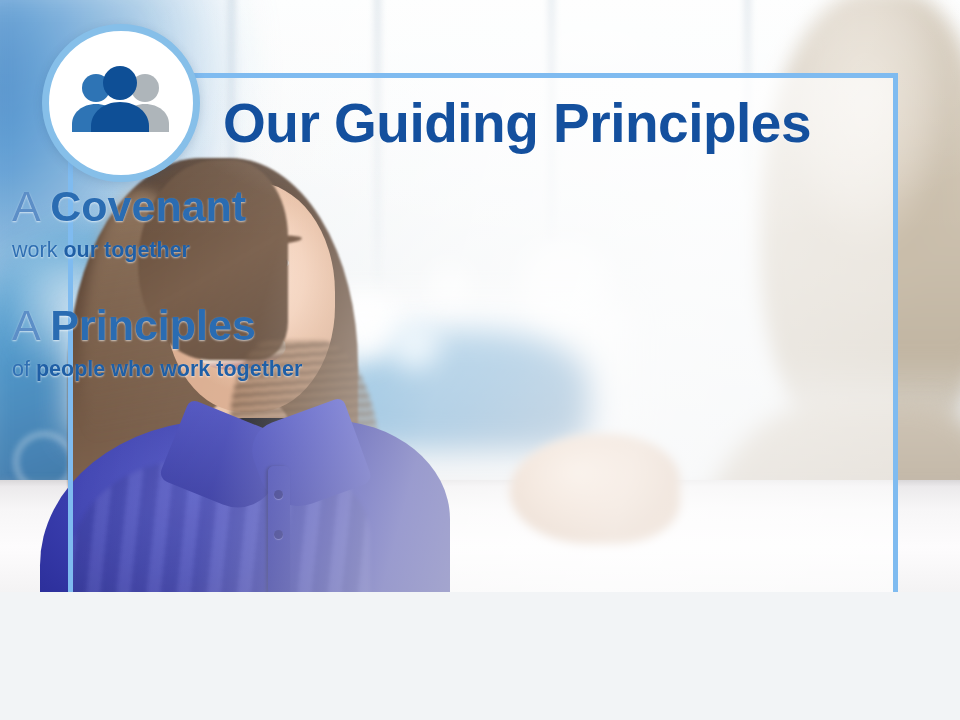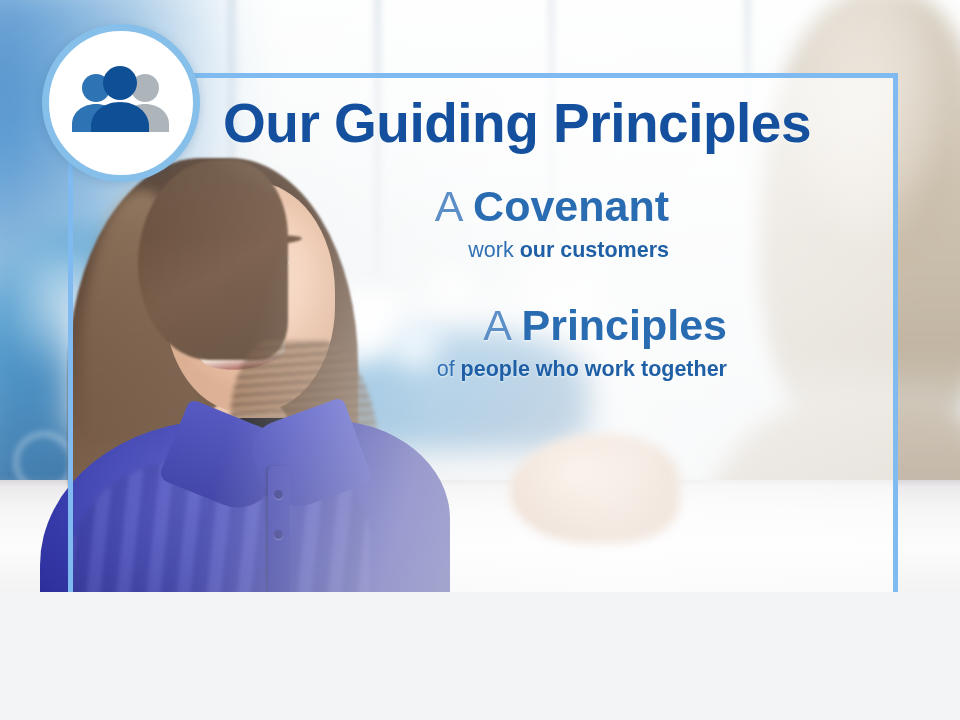--- a/index.html
+++ b/index.html
@@ -326,21 +326,21 @@
     text-align:center;
     padding-left:74px;
     font-size:55px;
     font-weight:bold;
     color:#14509e;
     letter-spacing:-0.5px;
     line-height:1;
     text-shadow:0 1px 2px rgba(255,255,255,.6);
   }
 
-  .principle { position:absolute; text-align:right; }
+  .principle { position:absolute; text-align:left;padding-left:12px; }
   .p-head {
     font-size:43px;
     line-height:1.05;
     color:#2f6fb3;
     white-space:nowrap;
     text-shadow:0 1px 2px rgba(255,255,255,.65);
   }
   .p-head .light { font-weight:normal; color:#5c8ec7; }
   .p-head .bold  { font-weight:bold;  color:#2a6cb2; }
 
@@ -452,21 +452,21 @@
   <div class="content">
 
     <div class="title">Our Guiding Principles</div>
 
     <div class="principle" id="p1">
       <div class="p-head">
         <span class="light">A</span>
         <span class="bold">Covenant</span>
       </div>
       <div class="p-sub">
-          <div><span class="n">work </span><b>our customers</b></div>
+          <div><span class="n">work </span><b>our together</b></div>
         </div>
     </div>
 
     <div class="principle" id="p2">
       <div class="p-head">
         <span class="light">A</span>
         <span class="bold">Principles</span>
       </div>
       <div class="p-sub">
           <div><span class="n">of </span><b>people who work together</b></div>

